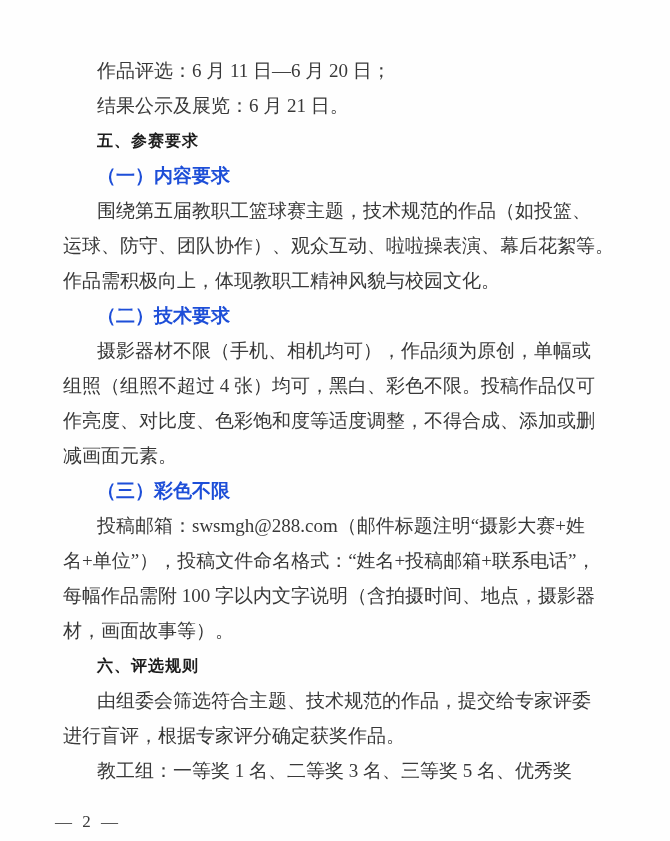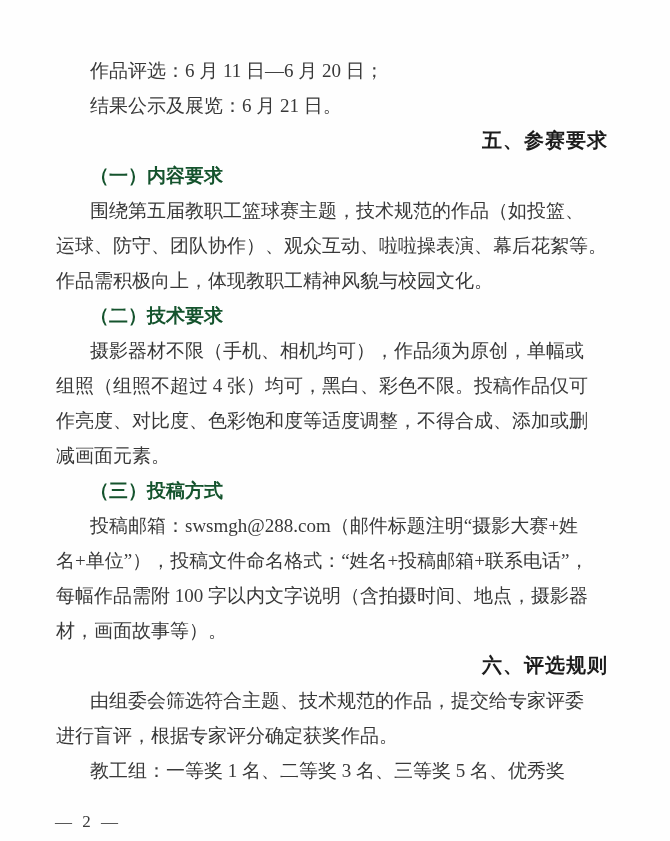--- a/index.html
+++ b/index.html
@@ -11,46 +11,45 @@
     position: relative;
     width: 670px;
     height: 841px;
     background: #fefefe;
     overflow: hidden;
     font-family: "Liberation Serif", "DejaVu Serif", serif;
     color: #343434;
   }
   .content {
     position: absolute;
-    left: 56px;
+    left: 63px;
     top: 53px;
     width: 552px;
   }
   .line {
     font-size: 19px;
     line-height: 35px;
     height: 35px;
     white-space: nowrap;
     letter-spacing: 0px;
     color: #383838;
   }
   .indent {
     text-indent: 34px;
   }
   .heading {
     font-family: "Liberation Sans", "DejaVu Sans", sans-serif;
     font-weight: bold;
-    font-size: 20px;
+    font-size: 16px;
     color: #1c1c1c;
     letter-spacing: 1px;
-    text-align: right;
   }
   .subheading {
     font-weight: 600;
-    color: #14532d;
+    color: #1d4ed8;
   }
   .page-number {
     position: absolute;
     left: 55px;
     top: 810px;
     font-size: 17px;
     line-height: 24px;
     letter-spacing: 3px;
     color: #3a3a3a;
     font-family: "Liberation Serif", "DejaVu Serif", serif;
@@ -66,21 +65,21 @@
     <div class="line heading indent">五、参赛要求</div>
     <div class="line subheading indent">（一）内容要求</div>
     <div class="line indent">围绕第五届教职工篮球赛主题，技术规范的作品（如投篮、</div>
     <div class="line">运球、防守、团队协作）、观众互动、啦啦操表演、幕后花絮等。</div>
     <div class="line">作品需积极向上，体现教职工精神风貌与校园文化。</div>
     <div class="line subheading indent">（二）技术要求</div>
     <div class="line indent">摄影器材不限（手机、相机均可），作品须为原创，单幅或</div>
     <div class="line">组照（组照不超过 4 张）均可，黑白、彩色不限。投稿作品仅可</div>
     <div class="line">作亮度、对比度、色彩饱和度等适度调整，不得合成、添加或删</div>
     <div class="line">减画面元素。</div>
-    <div class="line subheading indent">（三）投稿方式</div>
+    <div class="line subheading indent">（三）彩色不限</div>
     <div class="line indent">投稿邮箱：swsmgh@288.com（邮件标题注明“摄影大赛+姓</div>
     <div class="line">名+单位”），投稿文件命名格式：“姓名+投稿邮箱+联系电话”，</div>
     <div class="line">每幅作品需附 100 字以内文字说明（含拍摄时间、地点，摄影器</div>
     <div class="line">材，画面故事等）。</div>
     <div class="line heading indent">六、评选规则</div>
     <div class="line indent">由组委会筛选符合主题、技术规范的作品，提交给专家评委</div>
     <div class="line">进行盲评，根据专家评分确定获奖作品。</div>
     <div class="line indent">教工组：一等奖 1 名、二等奖 3 名、三等奖 5 名、优秀奖</div>
   </div>
   <div class="page-number">— 2 —</div>

